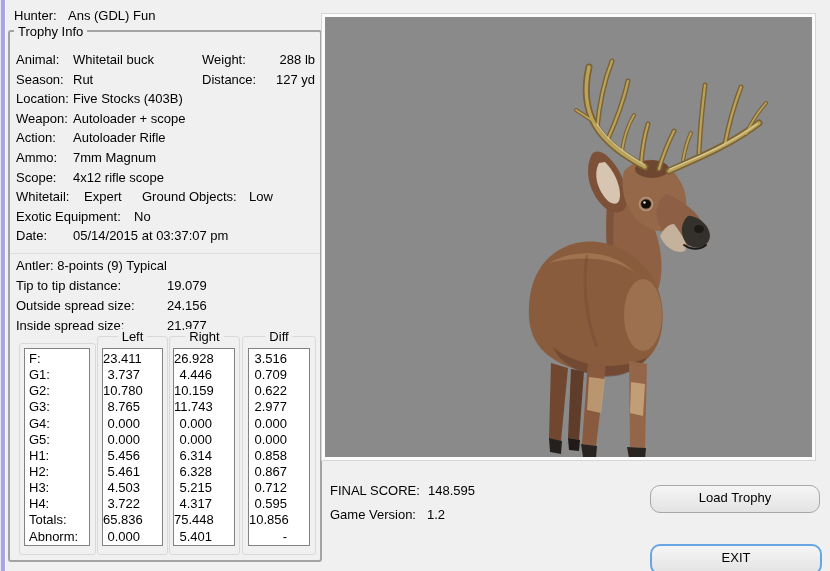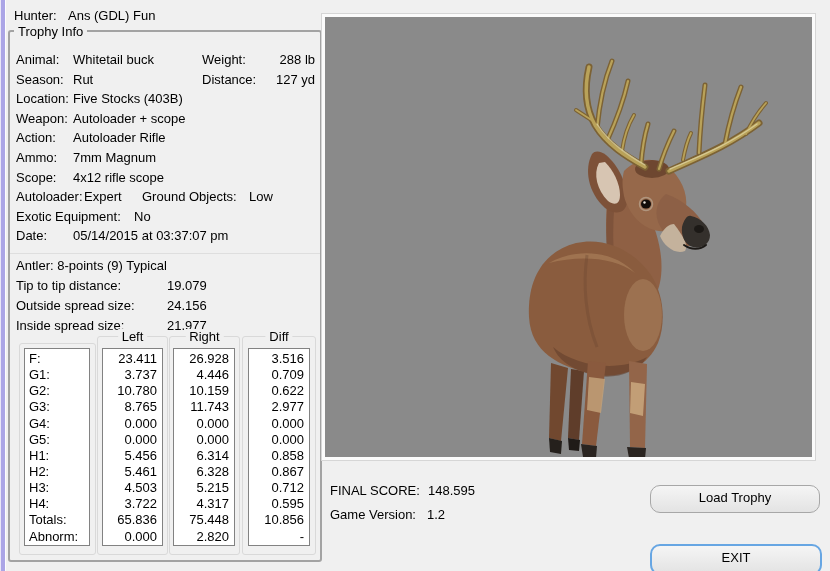--- a/index.html
+++ b/index.html
@@ -19,21 +19,21 @@
   .lab{position:absolute;left:6px}
   .val{position:absolute;left:63px}
   .lab2{position:absolute;left:192px}
   .val2r{position:absolute;right:5px;text-align:right}
   .sep{position:absolute;left:0;right:0;height:0;border-top:1px solid #dedede}
   .mval{position:absolute;left:157px}
   .colbox{position:absolute;border:1px solid #d9d9d9;border-radius:3px}
   .lbox{position:absolute;background:#fff;border:1px solid #828282;overflow:hidden;padding-top:2px}
   .cellrow{height:16.15px;line-height:16.15px;white-space:nowrap}
   .cl{text-align:left;padding-left:4px}
-  .cn{text-align:right;padding-right:5px}
+  .cn{text-align:right;padding-right:22px}
   #viewport-frame{
     left:322px;top:14px;width:487px;height:440px;
     border:3px solid #fbfbfb;box-shadow:0 0 0 1px #d6d6d6;background:#8a8a8a;
   }
   .btn{
     position:absolute;width:168px;height:26px;
     background:linear-gradient(#f5f5f5,#e3e3e3);
     border:1px solid #a7a7a7;border-radius:10px;
     font-family:"Liberation Sans",sans-serif;font-size:13px;color:#000;
     text-align:center;line-height:24px;cursor:default;
@@ -80,21 +80,21 @@
   </div>
   <div class="row" style="top:117px">
     <span class="lab">Ammo:</span>
     <span class="val">7mm Magnum</span>
   </div>
   <div class="row" style="top:137px">
     <span class="lab">Scope:</span>
     <span class="val">4x12 rifle scope</span>
   </div>
   <div class="row" style="top:156px">
-    <span class="lab">Autoloader:</span>
+    <span class="lab">Whitetail:</span>
     <span class="val" style="left:74px">Expert</span>
     <span class="lab2" style="left:132px">Ground Objects:</span>
     <span class="lab2" style="left:239px">Low</span>
   </div>
   <div class="row" style="top:176px">
     <span class="lab">Exotic Equipment:</span>
     <span class="val" style="left:124px">No</span>
   </div>
   <div class="row" style="top:195px">
     <span class="lab">Date:</span>
@@ -163,21 +163,21 @@
     <div class="cellrow cn">4.446</div>
     <div class="cellrow cn">10.159</div>
     <div class="cellrow cn">11.743</div>
     <div class="cellrow cn">0.000</div>
     <div class="cellrow cn">0.000</div>
     <div class="cellrow cn">6.314</div>
     <div class="cellrow cn">6.328</div>
     <div class="cellrow cn">5.215</div>
     <div class="cellrow cn">4.317</div>
     <div class="cellrow cn">75.448</div>
-    <div class="cellrow cn">2.820</div>
+    <div class="cellrow cn">5.401</div>
   </div>
   <div class="lbox" style="left:238px;top:316px;width:60px;height:194px">
     <div class="cellrow cn">3.516</div>
     <div class="cellrow cn">0.709</div>
     <div class="cellrow cn">0.622</div>
     <div class="cellrow cn">2.977</div>
     <div class="cellrow cn">0.000</div>
     <div class="cellrow cn">0.000</div>
     <div class="cellrow cn">0.858</div>
     <div class="cellrow cn">0.867</div>

